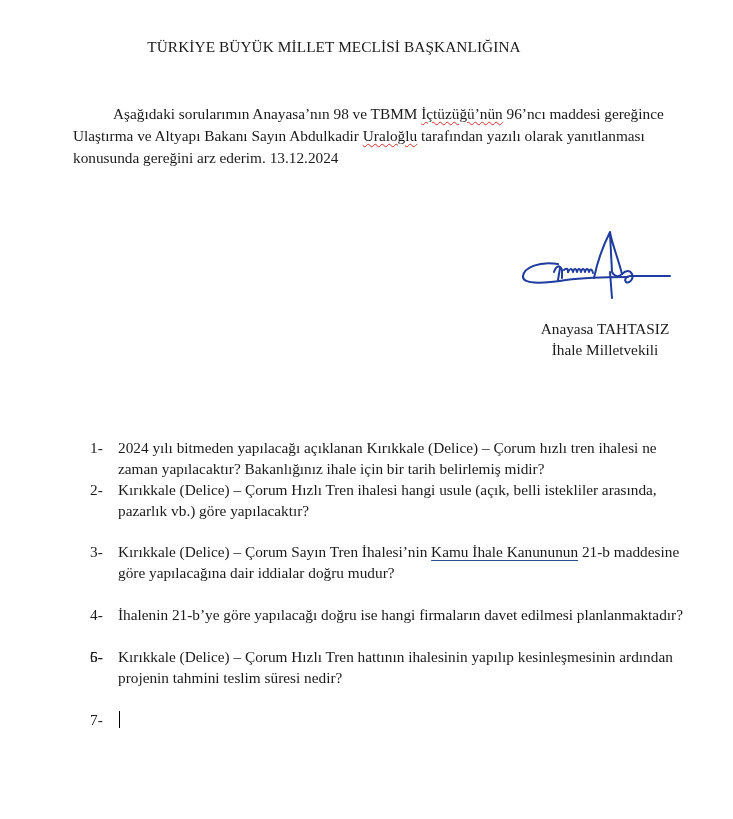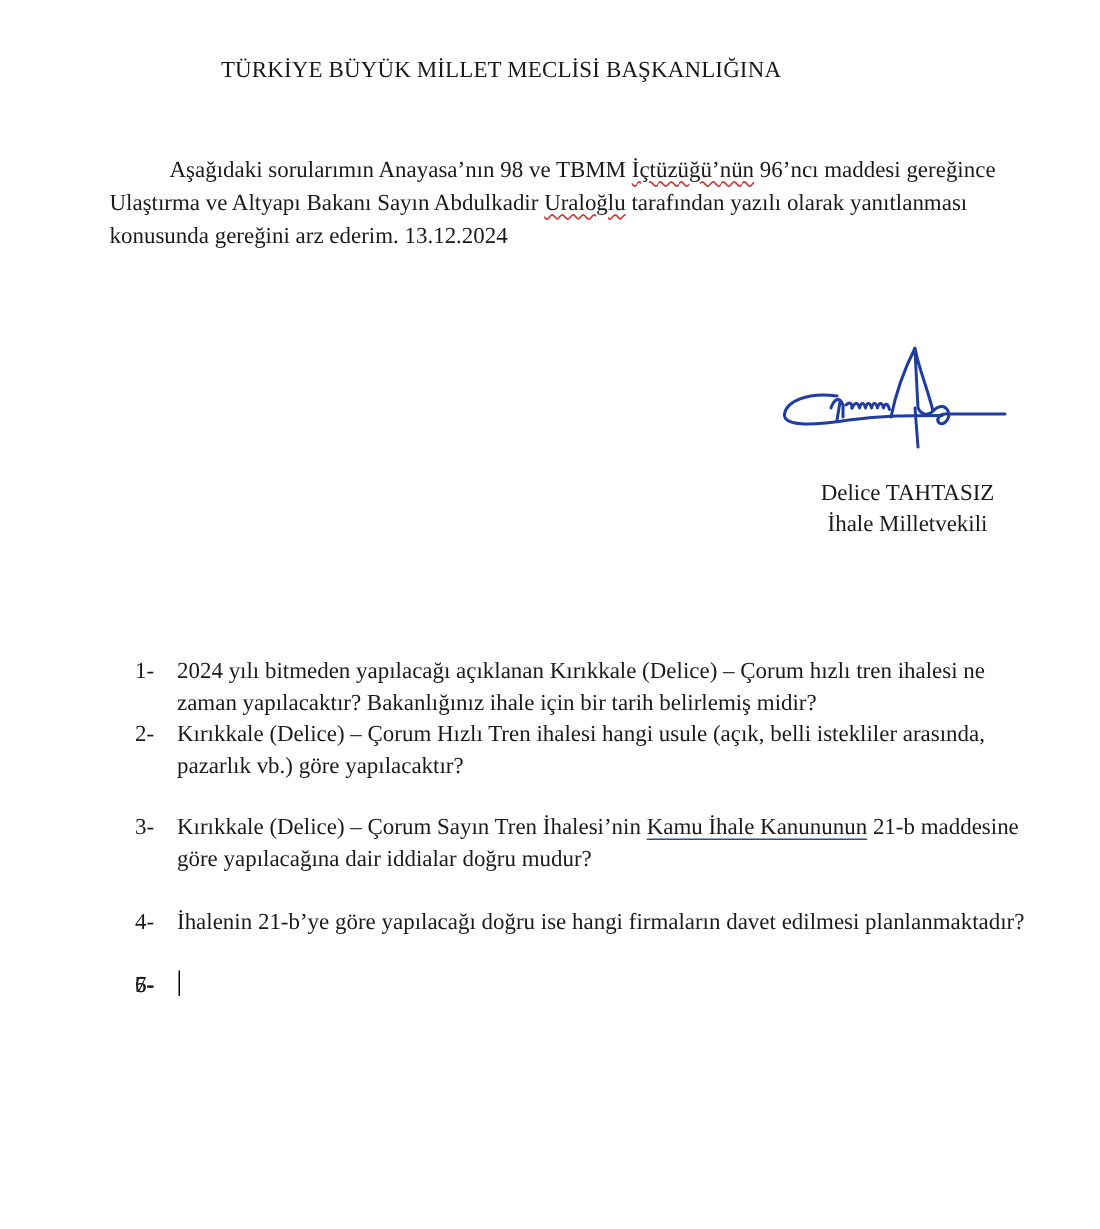--- a/index.html
+++ b/index.html
@@ -108,21 +108,21 @@
     <g fill="none" stroke="#1f3c9e" stroke-width="2" stroke-linecap="round" stroke-linejoin="round">
       <path d="M40 36 C 20 33, 6 40, 5 48 C 4 56, 22 56, 48 52 C 70 49, 88 49, 110 49"></path>
       <path d="M36 44 C 38 38, 42 36, 44 42 L 44 50 M42 40 L 40 52 M46 42 C 48 40, 50 40, 50 44"></path>
       <path d="M50 44 c 2 -4 4 -4 5 0 c 1 -4 3 -4 4 0 c 1 -4 3 -4 4 0 c 1 -4 3 -4 4 0 c 1 -4 3 -4 4 0 c 1 -4 3 -3 4 1"></path>
       <path d="M76 50 C 80 30, 88 12, 92 4 C 94 16, 100 30, 104 46 C 100 50, 96 48, 94 44 L 92 6"></path>
       <path d="M92 44 L 94 70 M104 46 c 4 -4 8 -4 10 0 c 2 4 -2 10 -6 8 c -2 -2 0 -6 4 -6 L 152 48"></path>
     </g>
   </svg>
 
   <div class="signer">
-    <div>Delice TAHTASIZ</div>
+    <div>Anayasa TAHTASIZ</div>
     <div>İhale Milletvekili</div>
   </div>
 
   <ol class="questions">
     <li class="q q1">
       <span class="num">1-</span>
       <span>2024 yılı bitmeden yapılacağı açıklanan Kırıkkale (Delice) – Çorum hızlı tren ihalesi ne zaman yapılacaktır? Bakanlığınız ihale için bir tarih belirlemiş midir?</span>
     </li>
     <li class="q q2">
       <span class="num">2-</span>
@@ -134,20 +134,21 @@
     </li>
     <li class="q q4">
       <span class="num">4-</span>
       <span>İhalenin 21-b’ye göre yapılacağı doğru ise hangi firmaların davet edilmesi planlanmaktadır?</span>
     </li>
     <li class="q q5">
       <span class="num">5-</span>
     </li>
     <li class="q q6">
       <span class="num">6-</span>
+      <span>Kırıkkale (Delice) – Çorum Hızlı Tren hattının ihalesinin yapılıp kesinleşmesinin ardından projenin tahmini teslim süresi nedir?</span>
     </li>
     <li class="q q7">
       <span class="num">7-</span>
       <span class="caret"></span>
     </li>
   </ol>
 
 </div>
 
 </body></html>

